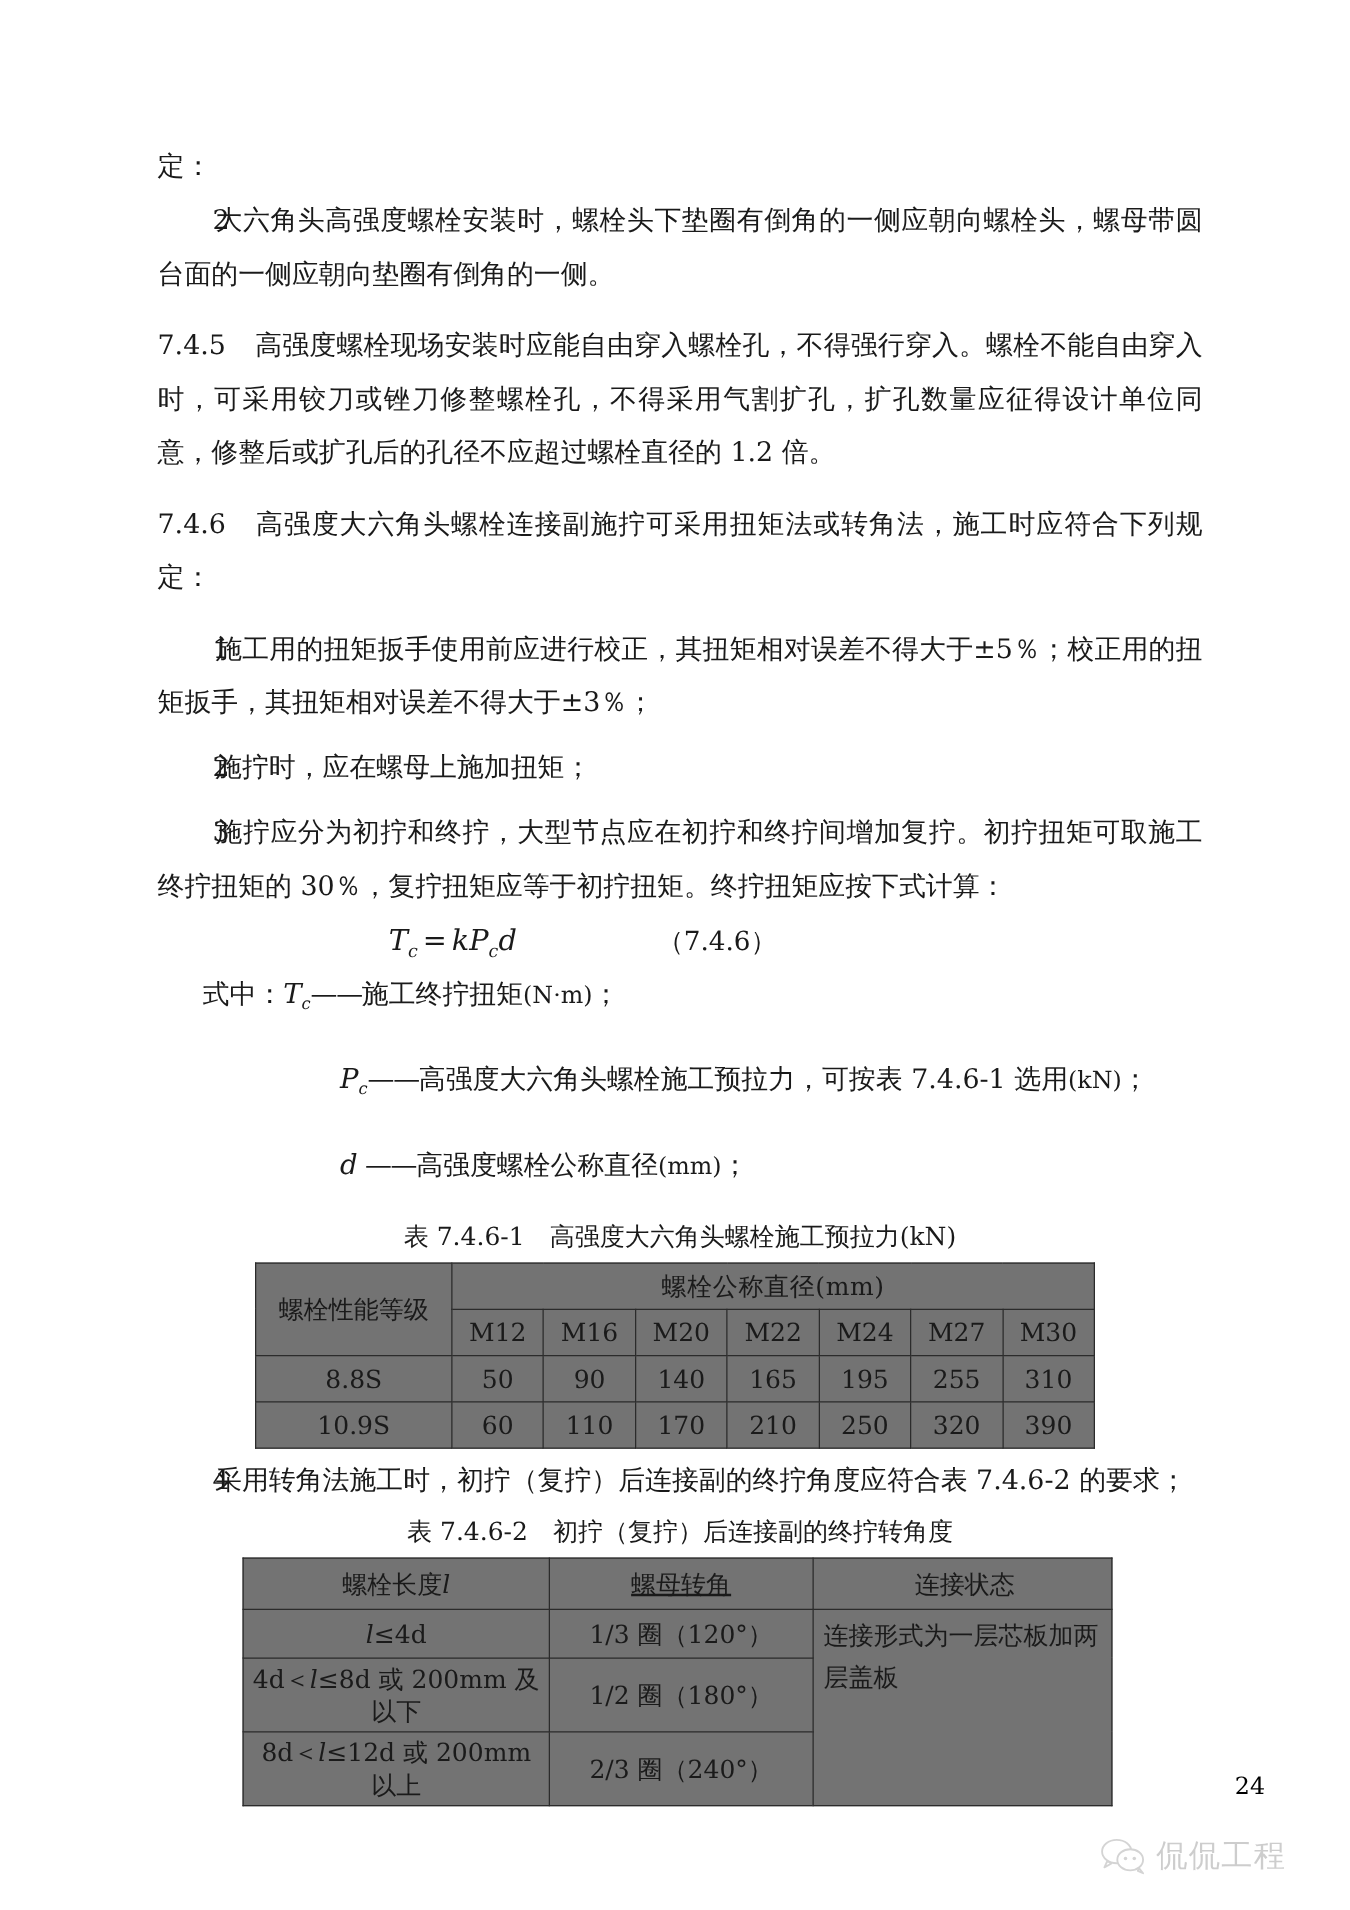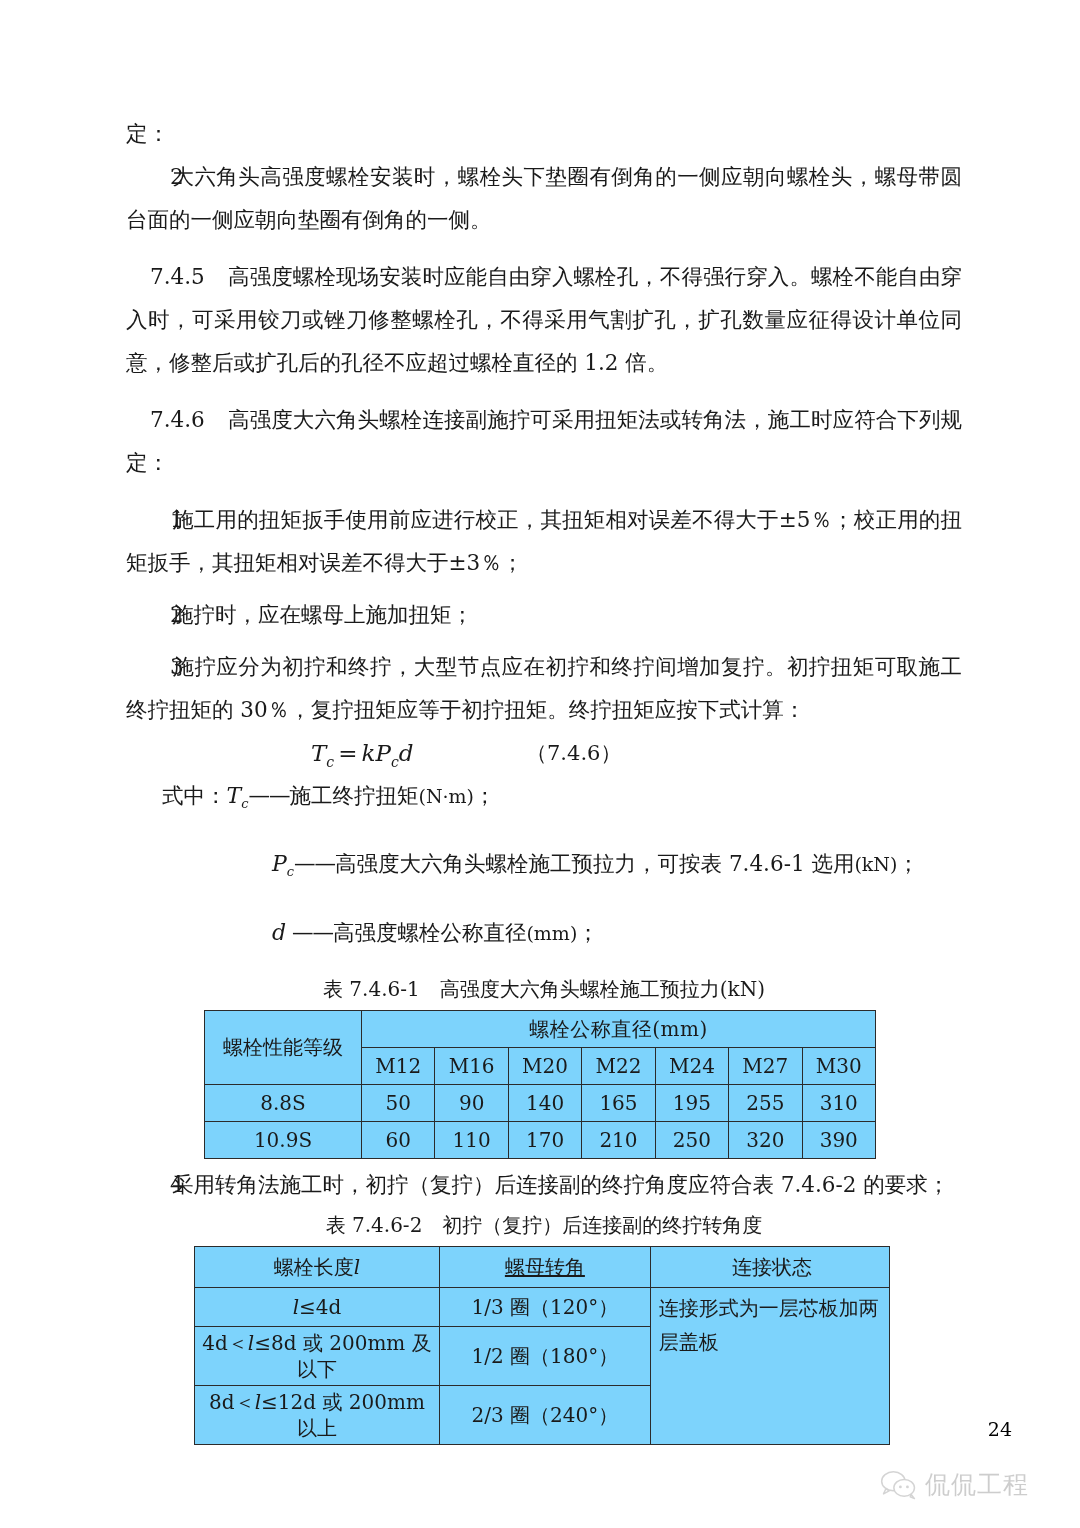--- a/index.html
+++ b/index.html
@@ -50,21 +50,20 @@
   .num-item .n {
     display: inline-block;
     width: 46px;
     text-indent: 0;
     padding-left: 44px;
     box-sizing: border-box;
   }
   .clause .cn {
     display: inline-block;
     width: 78px;
-    margin-left: 24px;
   }
 
   
   .formula-row {
     position: relative;
     height: 44px;
     font-size: 22px;
     line-height: 44px;
   }
   .formula {
@@ -112,21 +111,21 @@
     text-align: center;
     font-size: 20px;
     line-height: 34px;
     margin: 2px 0 4px 0;
   }
 
   
   table {
     border-collapse: collapse;
     font-size: 20px;
-    background: #7dd3fc;
+    background: #737373;
   }
   table td, table th {
     border: 1px solid #2b2b2b;
     text-align: center;
     font-weight: normal;
     padding: 3px 4px;
     line-height: 26px;
     color: #1a1a1a;
   }
   #table-pretension {

